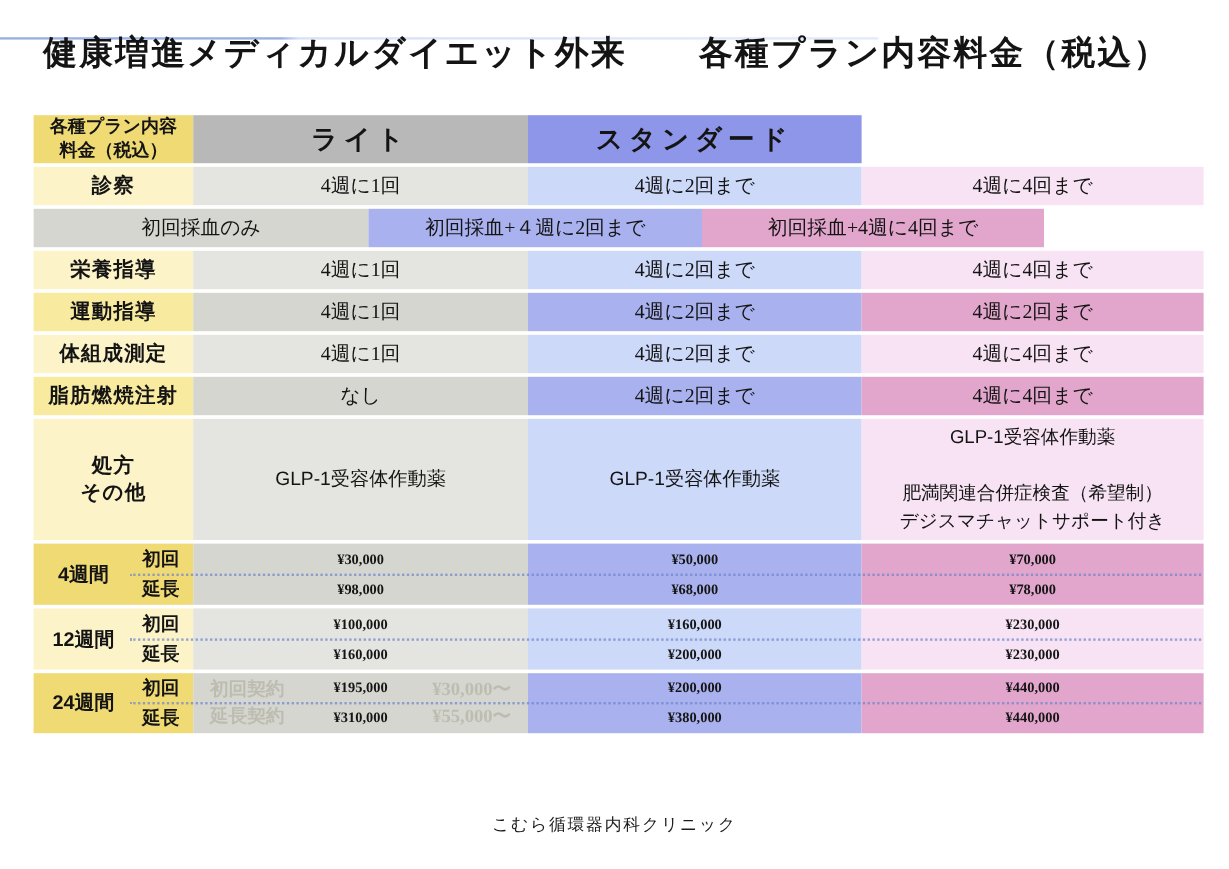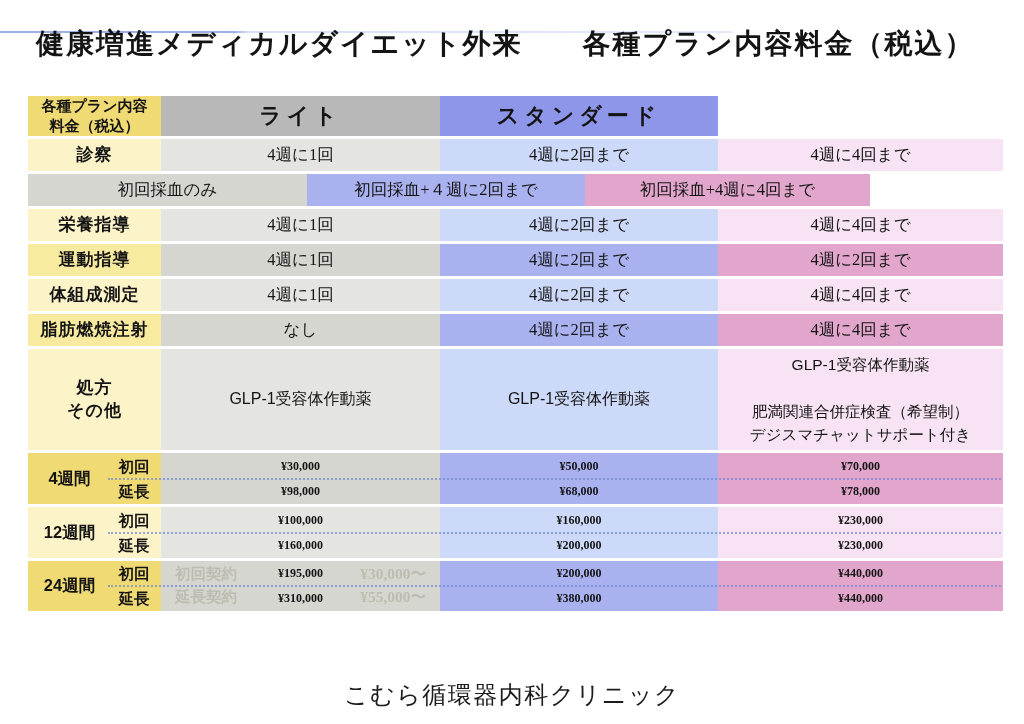--- a/index.html
+++ b/index.html
@@ -59,21 +59,21 @@
   .dots { position:absolute; left:80px; right:2px; top:50%; margin-top:-1px;
           border-top:2px dotted rgba(110,132,205,0.70); z-index:2; pointer-events:none; }
 
   .ghost { position:absolute; left:14px; right:14px; display:flex;
            justify-content:space-between; color:#b2b2a4; opacity:0.7;
            font-size:15.5px; font-weight:600; font-family:"Liberation Serif", serif;
            z-index:0; pointer-events:none; }
   .ghost.top { top:3px; }  .ghost.bot { bottom:3px; }
 
   .footer { position:absolute; top:679px; left:0; width:1024px; text-align:center;
-            font-size:24px; letter-spacing:1.5px; color:#1c1c1c; }
+            font-size:14px; letter-spacing:1.5px; color:#1c1c1c; }
 </style>
 </head>
 <body>
 
 <div class="deco-line"></div>
 
 <div class="title">健康増進メディカルダイエット外来　　各種プラン内容料金（税込）</div>
 
 <div class="table">
 

